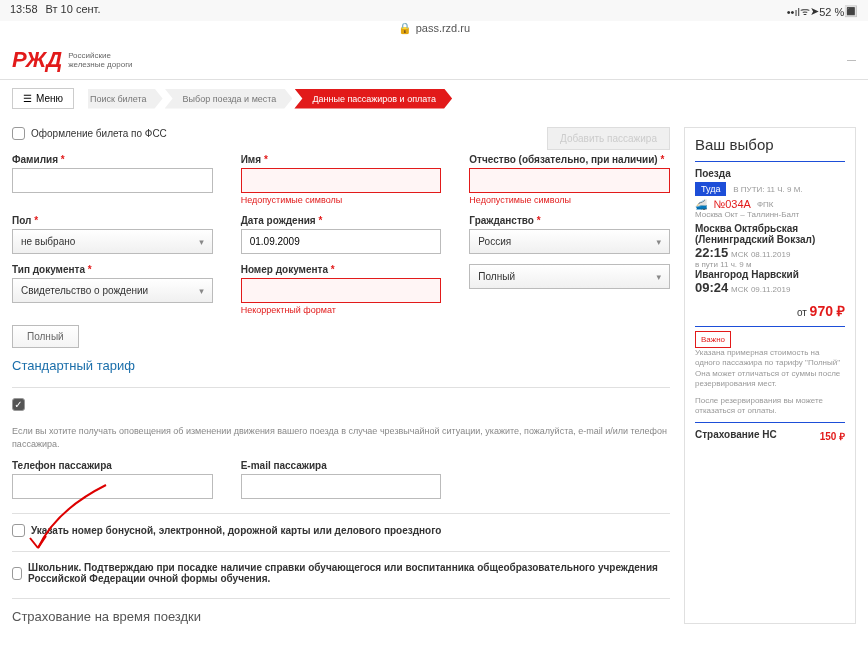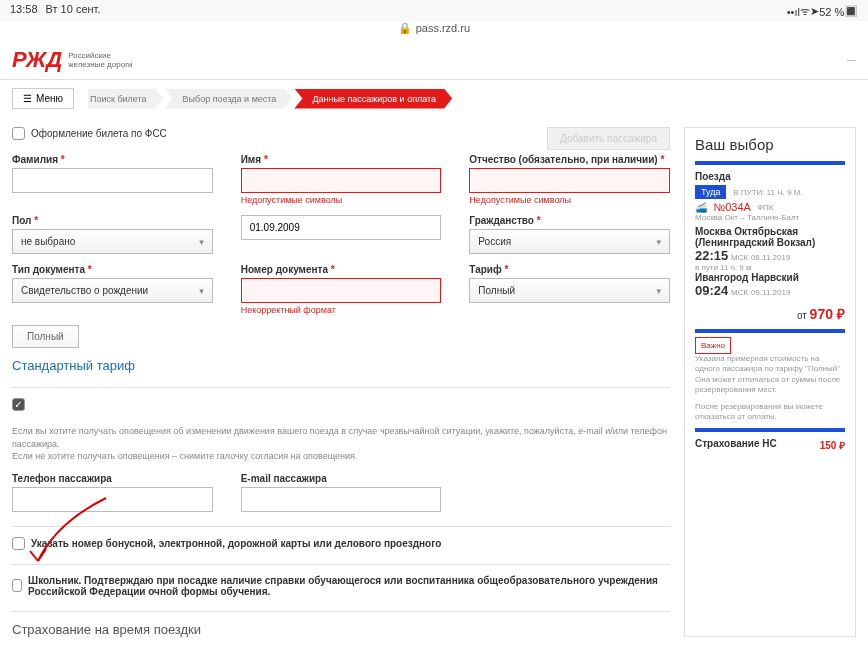--- a/index.html
+++ b/index.html
@@ -36,21 +36,21 @@
   .field input, .field .select { border: 1px solid #bbb; padding: 6px 8px; font-size: 10px; width: 100%; background: #fff; }
   .field .select { display: flex; align-items: center; justify-content: space-between; background: linear-gradient(#fff,#f0f0f0); }
   .field input.err { border-color: #e21a1a; background: #fff5f5; }
   .err-text { color: #e21a1a; font-size: 9px; margin-top: 2px; }
   .btn-outline { border: 1px solid #bbb; padding: 5px 14px; font-size: 10px; background: linear-gradient(#fff,#f4f4f4); color: #666; }
   .link-small { color: #1a6eaa; font-size: 13px; margin-top: 6px; display: inline-block; }
   .small-text { font-size: 9px; color: #888; line-height: 1.4; }
   .hr { border-top: 1px solid #e0e0e0; margin: 14px 0 10px; }
   .strong { font-weight: bold; }
   .sidebar h2 { font-size: 15px; font-weight: normal; margin-bottom: 8px; }
-  .side-section { border-top: 4px solid #1d4ed8; padding-top: 6px; margin-top: 6px; }
+  .side-section { border-top: 1px solid #1d4ed8; padding-top: 6px; margin-top: 6px; }
   .tag { background: #1d4ed8; color: #fff; font-size: 9px; padding: 2px 6px; margin-right: 4px; }
   .muted { color: #999; font-size: 8px; }
   .train-num { color: #e21a1a; font-size: 11px; }
   .time { font-size: 13px; font-weight: bold; }
   .date { color: #999; font-size: 8px; }
   .price { color: #e21a1a; font-weight: bold; }
   .price-row { text-align: right; margin-top: 6px; font-size: 10px; }
   .badge-outline { border: 1px solid #e21a1a; color: #e21a1a; font-size: 8px; padding: 3px 5px; }
   .arrow-annotation { position: absolute; left: 14px; bottom: 64px; pointer-events: none; }
   .main { position: relative; }
@@ -131,20 +131,21 @@
 
     <div class="row">
       <div class="field">
         <label><span>Пол</span> <span class="req">*</span></label>
         <div class="select">
             <span>не выбрано</span>
             <span class="chev">▾</span>
           </div>
       </div>
       <div class="field">
+        <label><span>Дата рождения</span> <span class="req">*</span></label>
         <input type="text" value="01.09.2009" style="">
       </div>
       <div class="field">
         <label><span>Гражданство</span> <span class="req">*</span></label>
         <div class="select">
             <span>Россия</span>
             <span class="chev">▾</span>
           </div>
       </div>
     </div>
@@ -156,40 +157,38 @@
             <span>Свидетельство о рождении</span>
             <span class="chev">▾</span>
           </div>
       </div>
       <div class="field">
         <label><span>Номер документа</span> <span class="req">*</span></label>
         <input type="text" class="err" style="">
         <span class="err-text">Некорректный формат</span>
       </div>
       <div class="field">
-        <label><span>Тариф</span> <span class="req">*</span></label>
         <div class="select">
             <span>Полный</span>
             <span class="chev">▾</span>
           </div>
       </div>
     </div>
 
     <div style="margin:10px 0 4px">
       <button class="btn-outline">Полный</button>
     </div>
     <a class="link-small">Стандартный тариф</a>
 
     <div class="hr"></div>
 
     <div class="check-row">
       <span class="check checked">✓</span>
     </div>
     <p class="small-text">Если вы хотите получать оповещения об изменении движения вашего поезда в случае чрезвычайной ситуации, укажите, пожалуйста, e-mail и/или телефон пассажира.</p>
-    <p class="small-text">Если не хотите получать оповещения – снимите галочку согласия на оповещения.</p>
 
     <div class="row" style="margin-top:10px">
       <div class="field">
         <label class="strong">Телефон пассажира</label>
         <input type="text" style="">
       </div>
       <div class="field">
         <label class="strong">E-mail пассажира</label>
         <input type="text" style="">
       </div>

